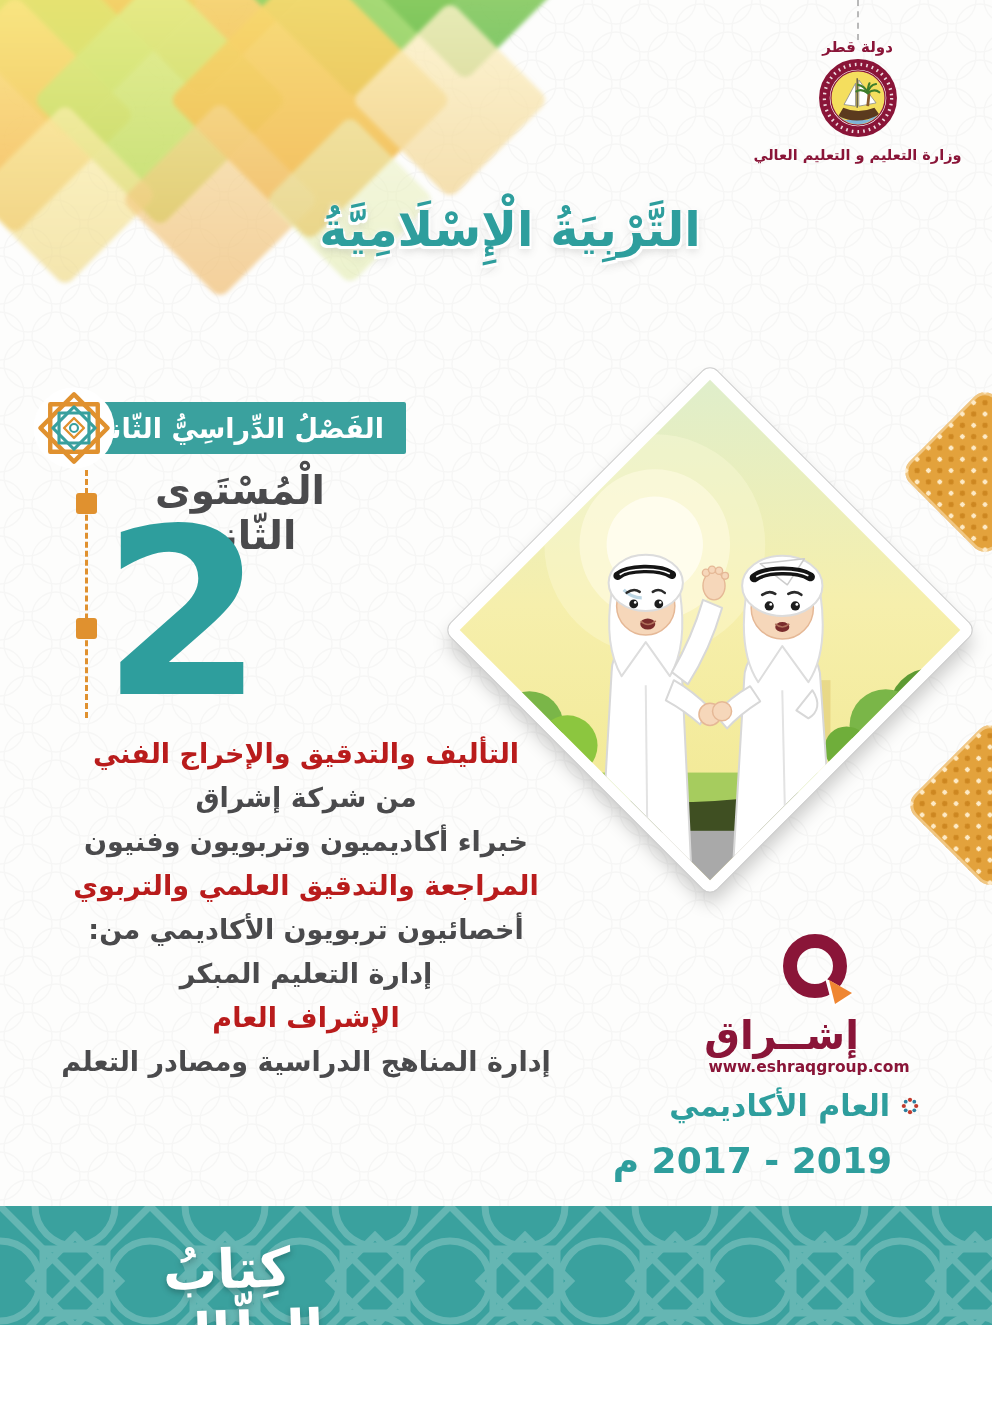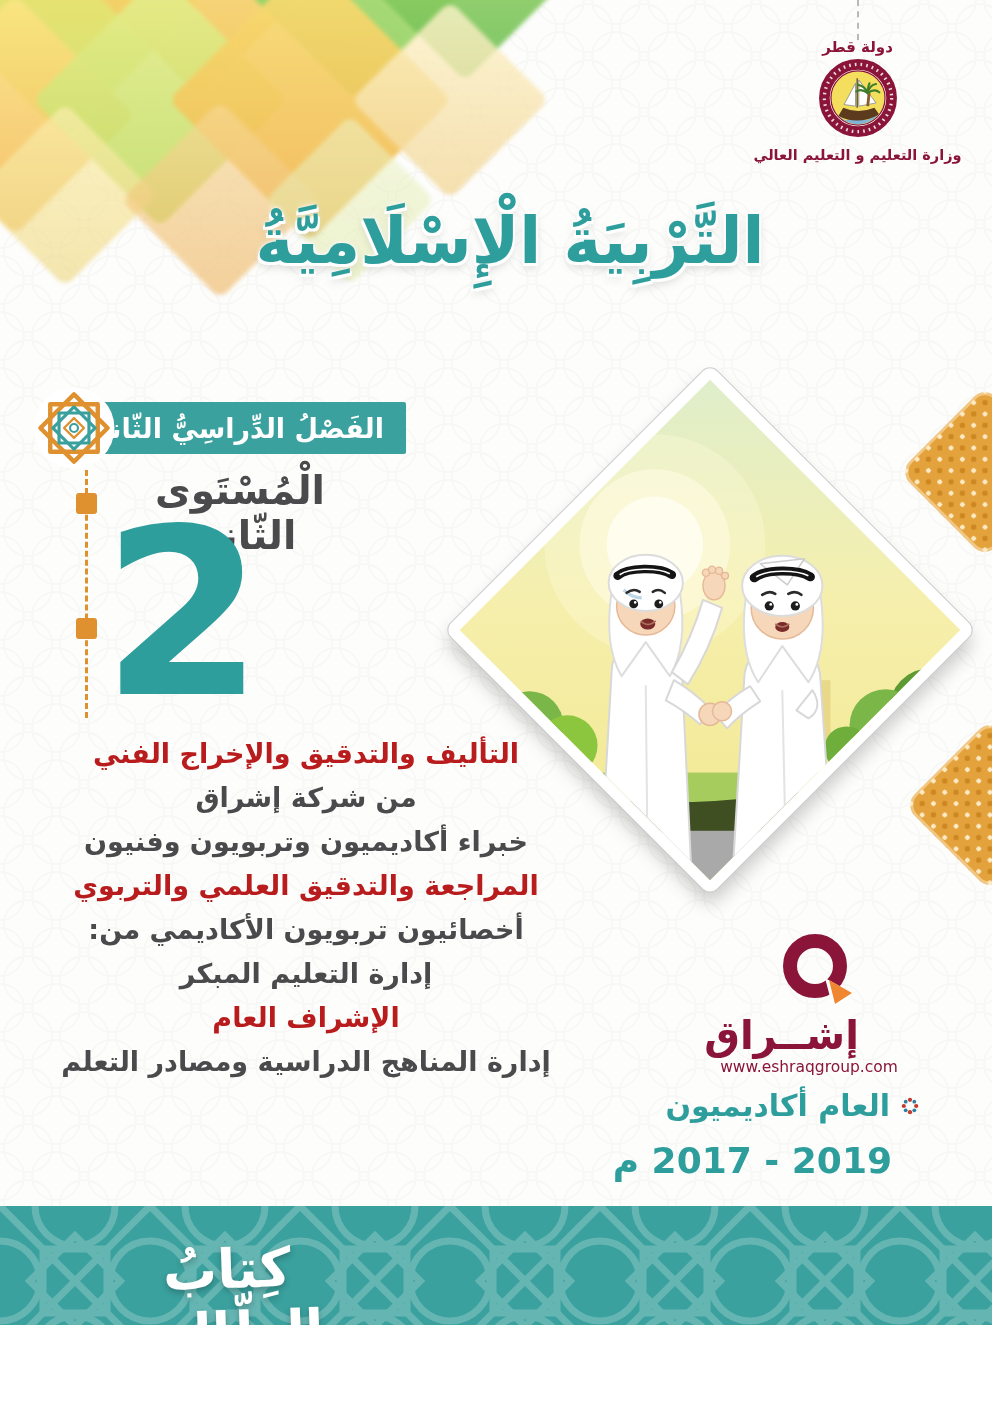--- a/index.html
+++ b/index.html
@@ -10,21 +10,21 @@
   
   .deco{position:absolute;left:-40px;top:-60px;width:620px;height:340px;z-index:1;filter:blur(2px);}
   .sq{position:absolute;transform:rotate(45deg);border-radius:10px;}
   
   .ministry{position:absolute;left:745px;top:0;width:225px;z-index:2;text-align:center;color:#8A1538;}
   .m-dash{width:0;height:40px;border-left:2px dashed #b9b9b9;margin:0 auto;}
   .m-state{font-size:15px;font-weight:bold;letter-spacing:-1px;line-height:1;}
   .m-label{font-size:14.5px;font-weight:bold;margin-top:4px;}
   
   .title{position:absolute;left:30px;top:192px;width:960px;z-index:2;text-align:center;
-         font-size:64px;font-weight:bold;color:#2E9E9D;line-height:1.55;
+         font-size:48px;font-weight:bold;color:#2E9E9D;line-height:1.55;
          text-shadow:0 0 2px #fff,0 0 6px #fff,2px 3px 0 #fff,-2px 3px 0 #fff,0 5px 8px rgba(90,90,90,.25);}
   
   .band{position:absolute;left:62px;top:402px;width:344px;height:52px;background:#3AA19E;z-index:2;
         display:flex;align-items:center;justify-content:center;color:#fff;font-size:27px;font-weight:bold;
         border-radius:2px;}
   .band-star{position:absolute;left:-32px;top:-18px;width:88px;height:88px;z-index:3;}
   
   .vdash{position:absolute;left:85px;top:470px;height:248px;border-left:3px dashed #E0912F;z-index:2;}
   .osq{position:absolute;width:21px;height:21px;background:#E0912F;border-radius:3px;z-index:3;}
   .level{position:absolute;left:95px;top:468px;width:290px;z-index:2;text-align:center;
@@ -44,21 +44,21 @@
                          radial-gradient(circle at 12px 12px, rgba(201,130,28,.85) 2.4px, transparent 3px);
         background-size:16px 16px;box-shadow:inset 0 0 0 3px rgba(255,235,200,.5);}
   
   .credits{position:absolute;left:60px;top:738px;width:492px;z-index:2;text-align:center;
            display:flex;flex-direction:column;gap:13px;font-weight:bold;font-size:27px;}
   .credits .green{color:#b91c1c;}
   .credits .dark{color:#4A4A4C;}
   
   .eshraq{position:absolute;left:684px;top:932px;width:250px;z-index:2;text-align:center;color:#8A1538;}
   .eshraq .name{font-size:40px;font-weight:bold;line-height:1.05;margin-right:55px;}
-  .eshraq .site{font-size:15.5px;font-weight:normal;margin-top:2px;}
+  .eshraq .site{font-size:15.5px;font-weight:bold;margin-top:2px;}
   
   .year-label{position:absolute;right:72px;top:1088px;z-index:2;direction:rtl;color:#2E9E9D;
               font-size:30px;font-weight:bold;display:flex;align-items:center;gap:10px;}
   .year-value{position:absolute;right:100px;top:1140px;z-index:2;direction:rtl;color:#2E9E9D;
               font-size:36px;font-weight:bold;}
   
   .footer-band{position:absolute;left:0;top:1206px;width:992px;height:145px;background:#3AA19E;z-index:2;overflow:hidden;}
   .footer-title{position:absolute;left:78px;top:1238px;width:300px;z-index:3;text-align:center;
                 color:#fff;font-size:54px;font-weight:bold;transform:rotate(-2deg);
                 text-shadow:0 3px 6px rgba(0,0,0,.25);}
@@ -278,21 +278,21 @@
     <svg width="20" height="20" viewBox="0 0 20 20">
       <circle cx="10" cy="3.8" r="2.1" fill="#C23B2E"></circle>
         <circle cx="10" cy="16.2" r="2.1" fill="#C23B2E"></circle>
       <circle cx="3.8" cy="10" r="2.1" fill="#C23B2E"></circle>
         <circle cx="16.2" cy="10" r="2.1" fill="#C23B2E"></circle>
       <circle cx="5.7" cy="5.7" r="1.9" fill="#2E7FA0"></circle>
         <circle cx="14.3" cy="5.7" r="1.9" fill="#2E7FA0"></circle>
       <circle cx="5.7" cy="14.3" r="1.9" fill="#2E7FA0"></circle>
         <circle cx="14.3" cy="14.3" r="1.9" fill="#2E7FA0"></circle>
     </svg>
-    <span>العام أكاديميون</span>
+    <span>العام الأكاديمي</span>
   </div>
   <div class="year-value">2019 - 2017 م</div>
 
   <div class="footer-band">
     <svg width="992" height="145">
       <defs>
         <pattern id="geo" width="150" height="150" patternUnits="userSpaceOnUse">
           <g fill="none" stroke="#FFFFFF" stroke-width="7" opacity="0.22">
             <rect x="43" y="43" width="64" height="64"></rect>
             <rect x="43" y="43" width="64" height="64" transform="rotate(45 75 75)"></rect>

